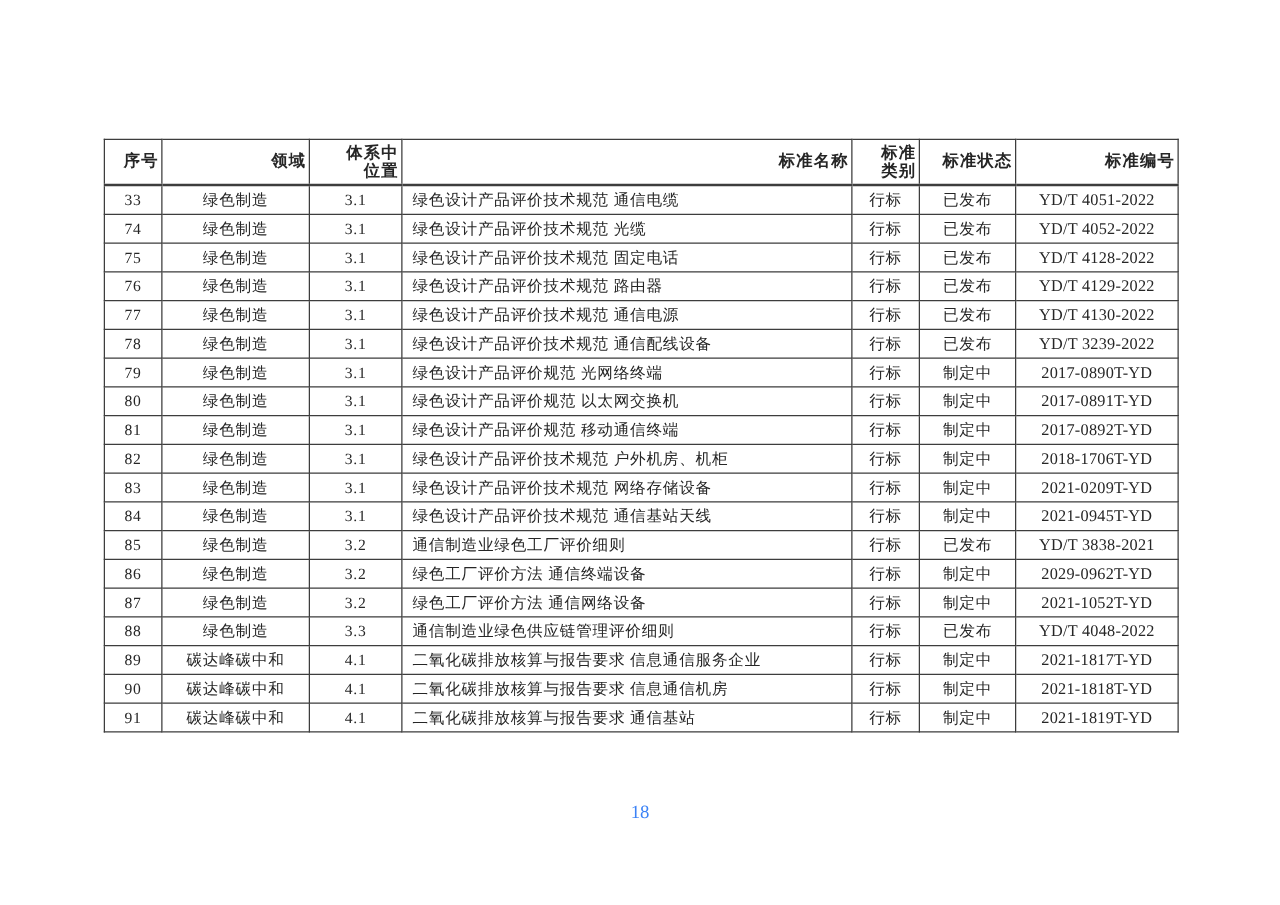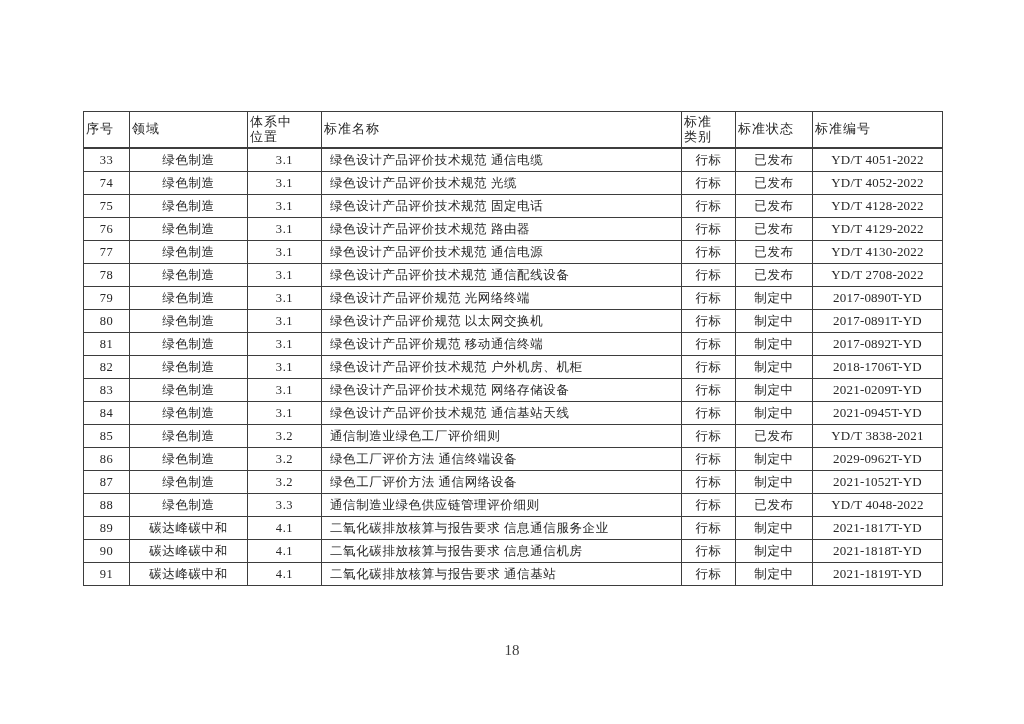--- a/index.html
+++ b/index.html
@@ -26,22 +26,22 @@
   }
   table.standards th,
   table.standards td {
     border: 1px solid #3d3d3d;
     overflow: hidden;
     white-space: nowrap;
   }
   table.standards th {
     height: 33px;
     font-size: 13px;
-    font-weight: normal;
-    text-align: left;
+    font-weight: bold;
+    text-align: right;
     vertical-align: middle;
     white-space: pre-line;
     line-height: 1.15;
     border-bottom-width: 2px;
     letter-spacing: 1px;
     padding: 1px 2px;
   }
   table.standards td {
     height: 22px;
     font-size: 12.5px;
@@ -52,21 +52,21 @@
   table.standards td.center { text-align: center; }
   table.standards td.left   { text-align: left; padding-left: 8px; }
   table.standards td.code   { letter-spacing: 0.2px; font-size: 13px; }
   .page-number {
     position: absolute;
     top: 642px;
     left: 0;
     width: 100%;
     text-align: center;
     font-size: 15px;
-    color: #404040;
+    color: #3b82f6;
   }
 </style>
 </head>
 <body>
 
 <div class="page">
 
   <table class="standards">
     <colgroup>
       <col style="width:46px">
@@ -136,21 +136,21 @@
           <td class="center">已发布</td>
           <td class="center code">YD/T 4130-2022</td>
         </tr>
         <tr>
           <td class="center">78</td>
           <td class="center">绿色制造</td>
           <td class="center">3.1</td>
           <td class="left">绿色设计产品评价技术规范 通信配线设备</td>
           <td class="center">行标</td>
           <td class="center">已发布</td>
-          <td class="center code">YD/T 2708-2022</td>
+          <td class="center code">YD/T 3239-2022</td>
         </tr>
         <tr>
           <td class="center">79</td>
           <td class="center">绿色制造</td>
           <td class="center">3.1</td>
           <td class="left">绿色设计产品评价规范 光网络终端</td>
           <td class="center">行标</td>
           <td class="center">制定中</td>
           <td class="center code">2017-0890T-YD</td>
         </tr>

